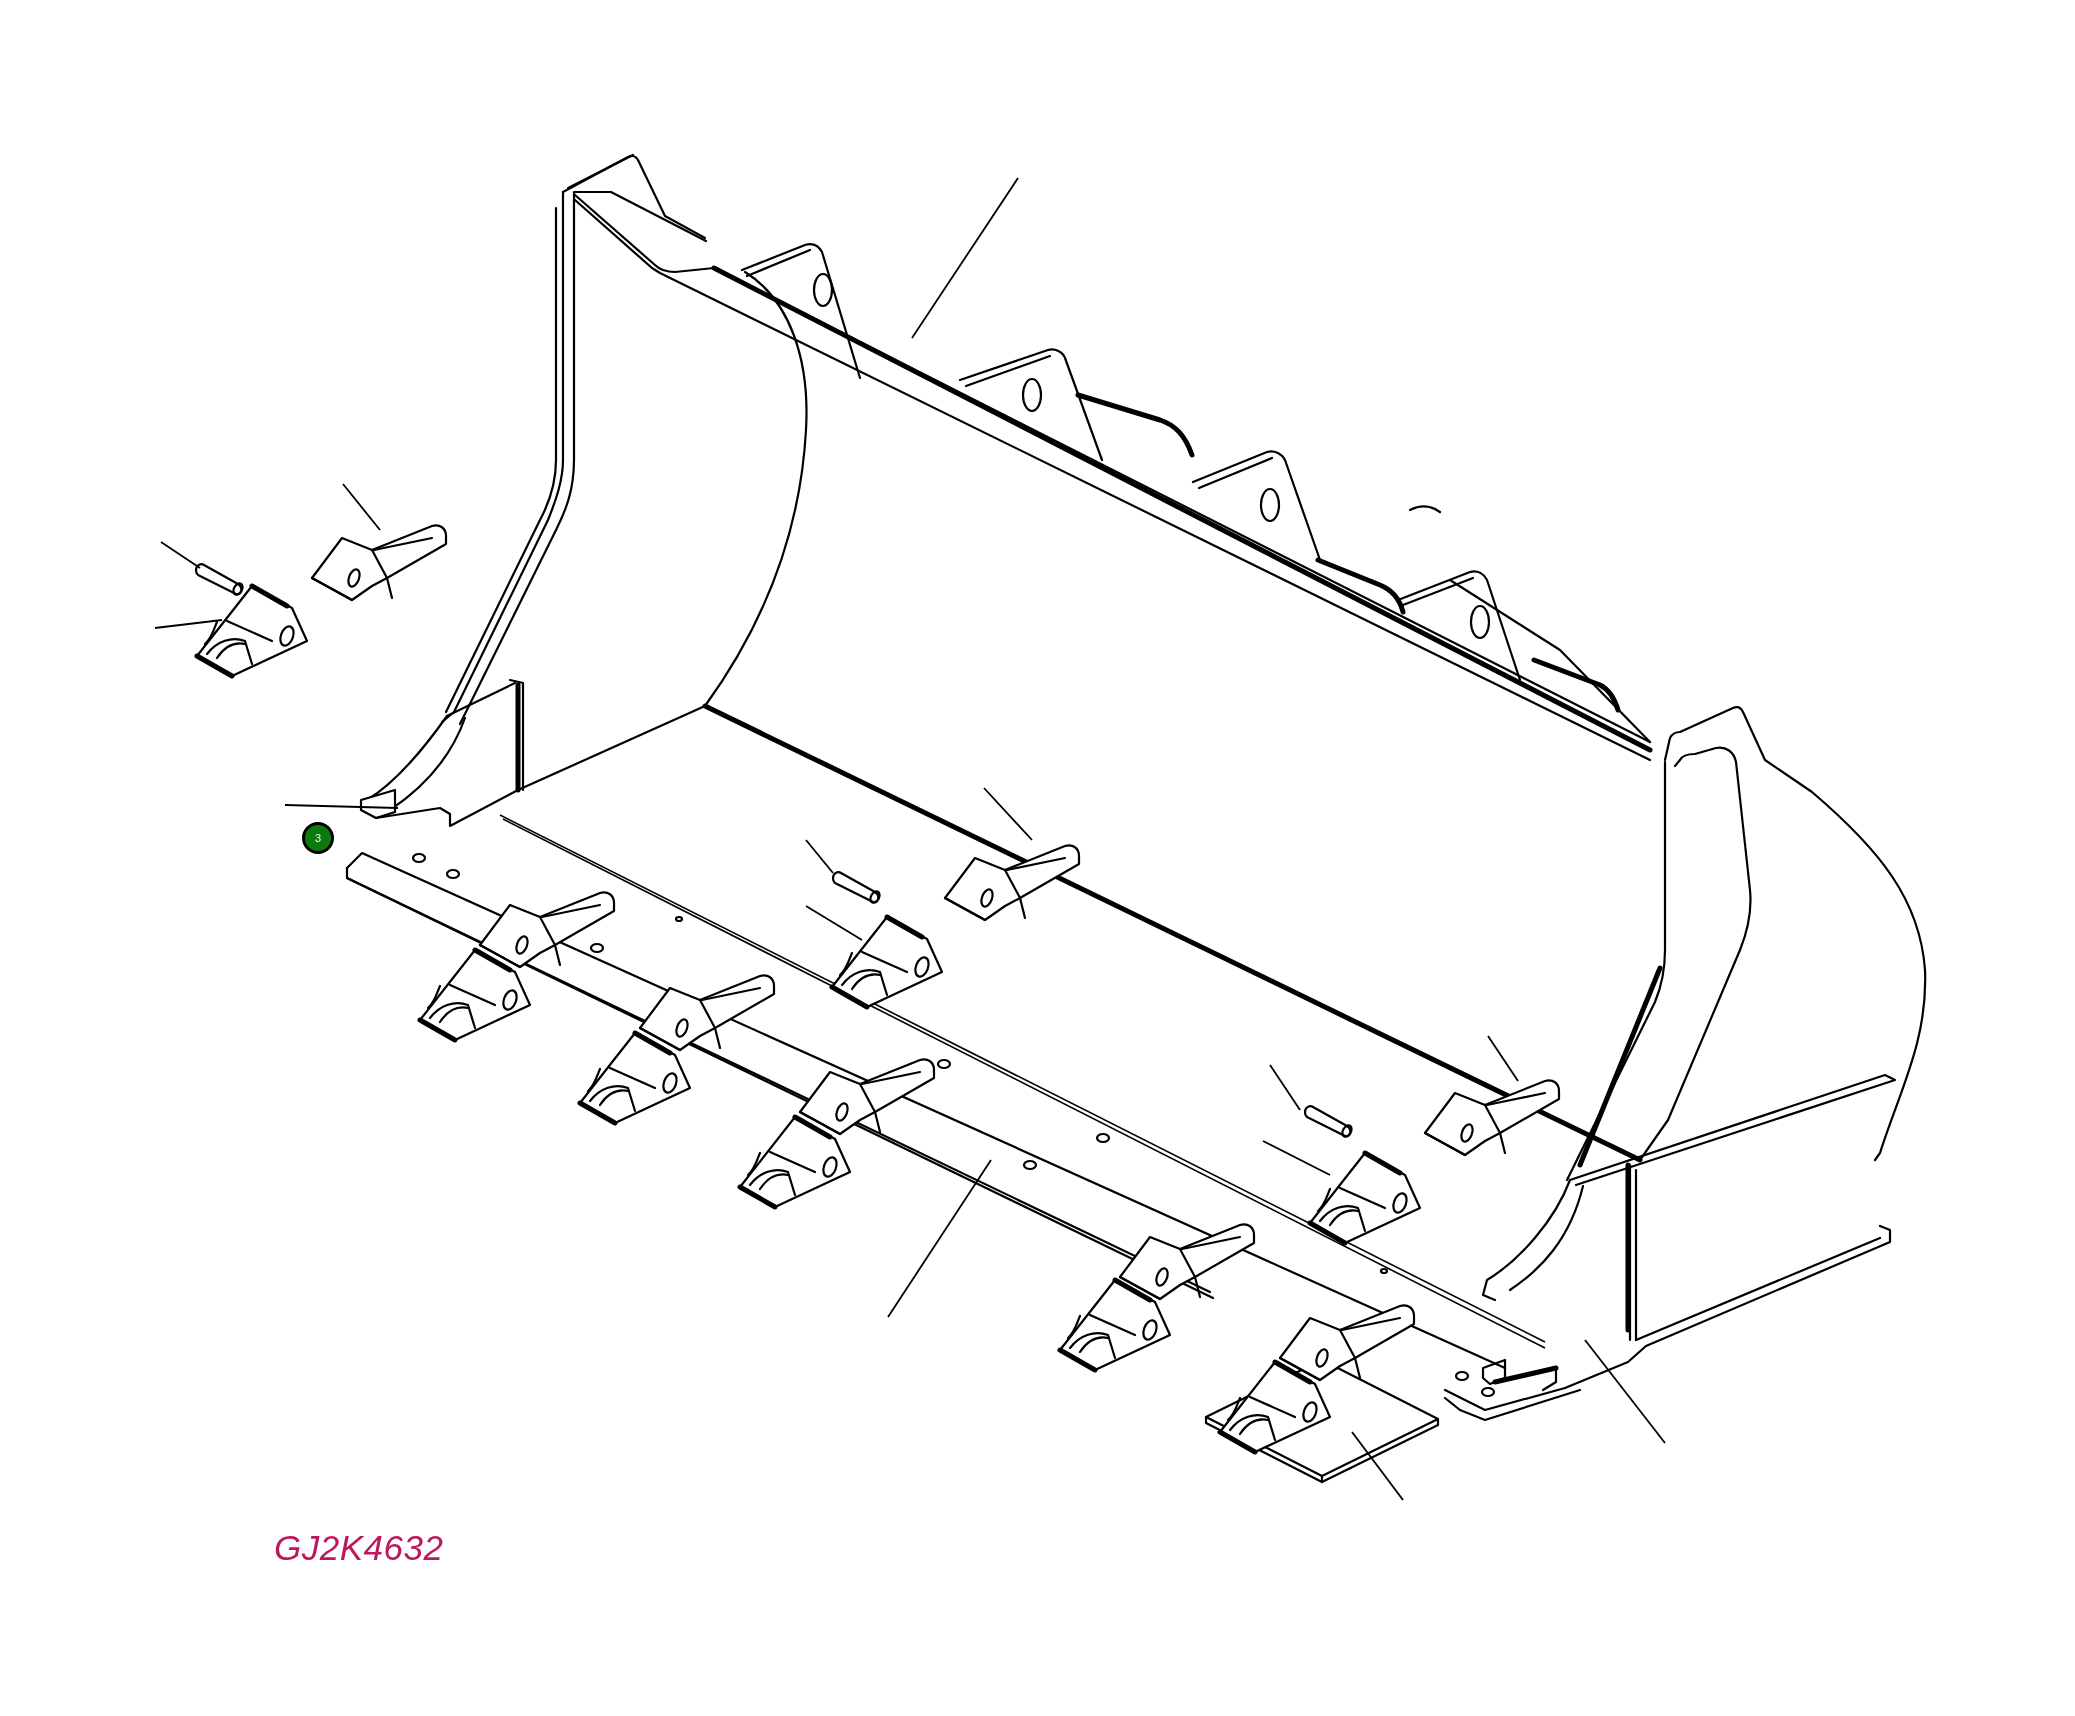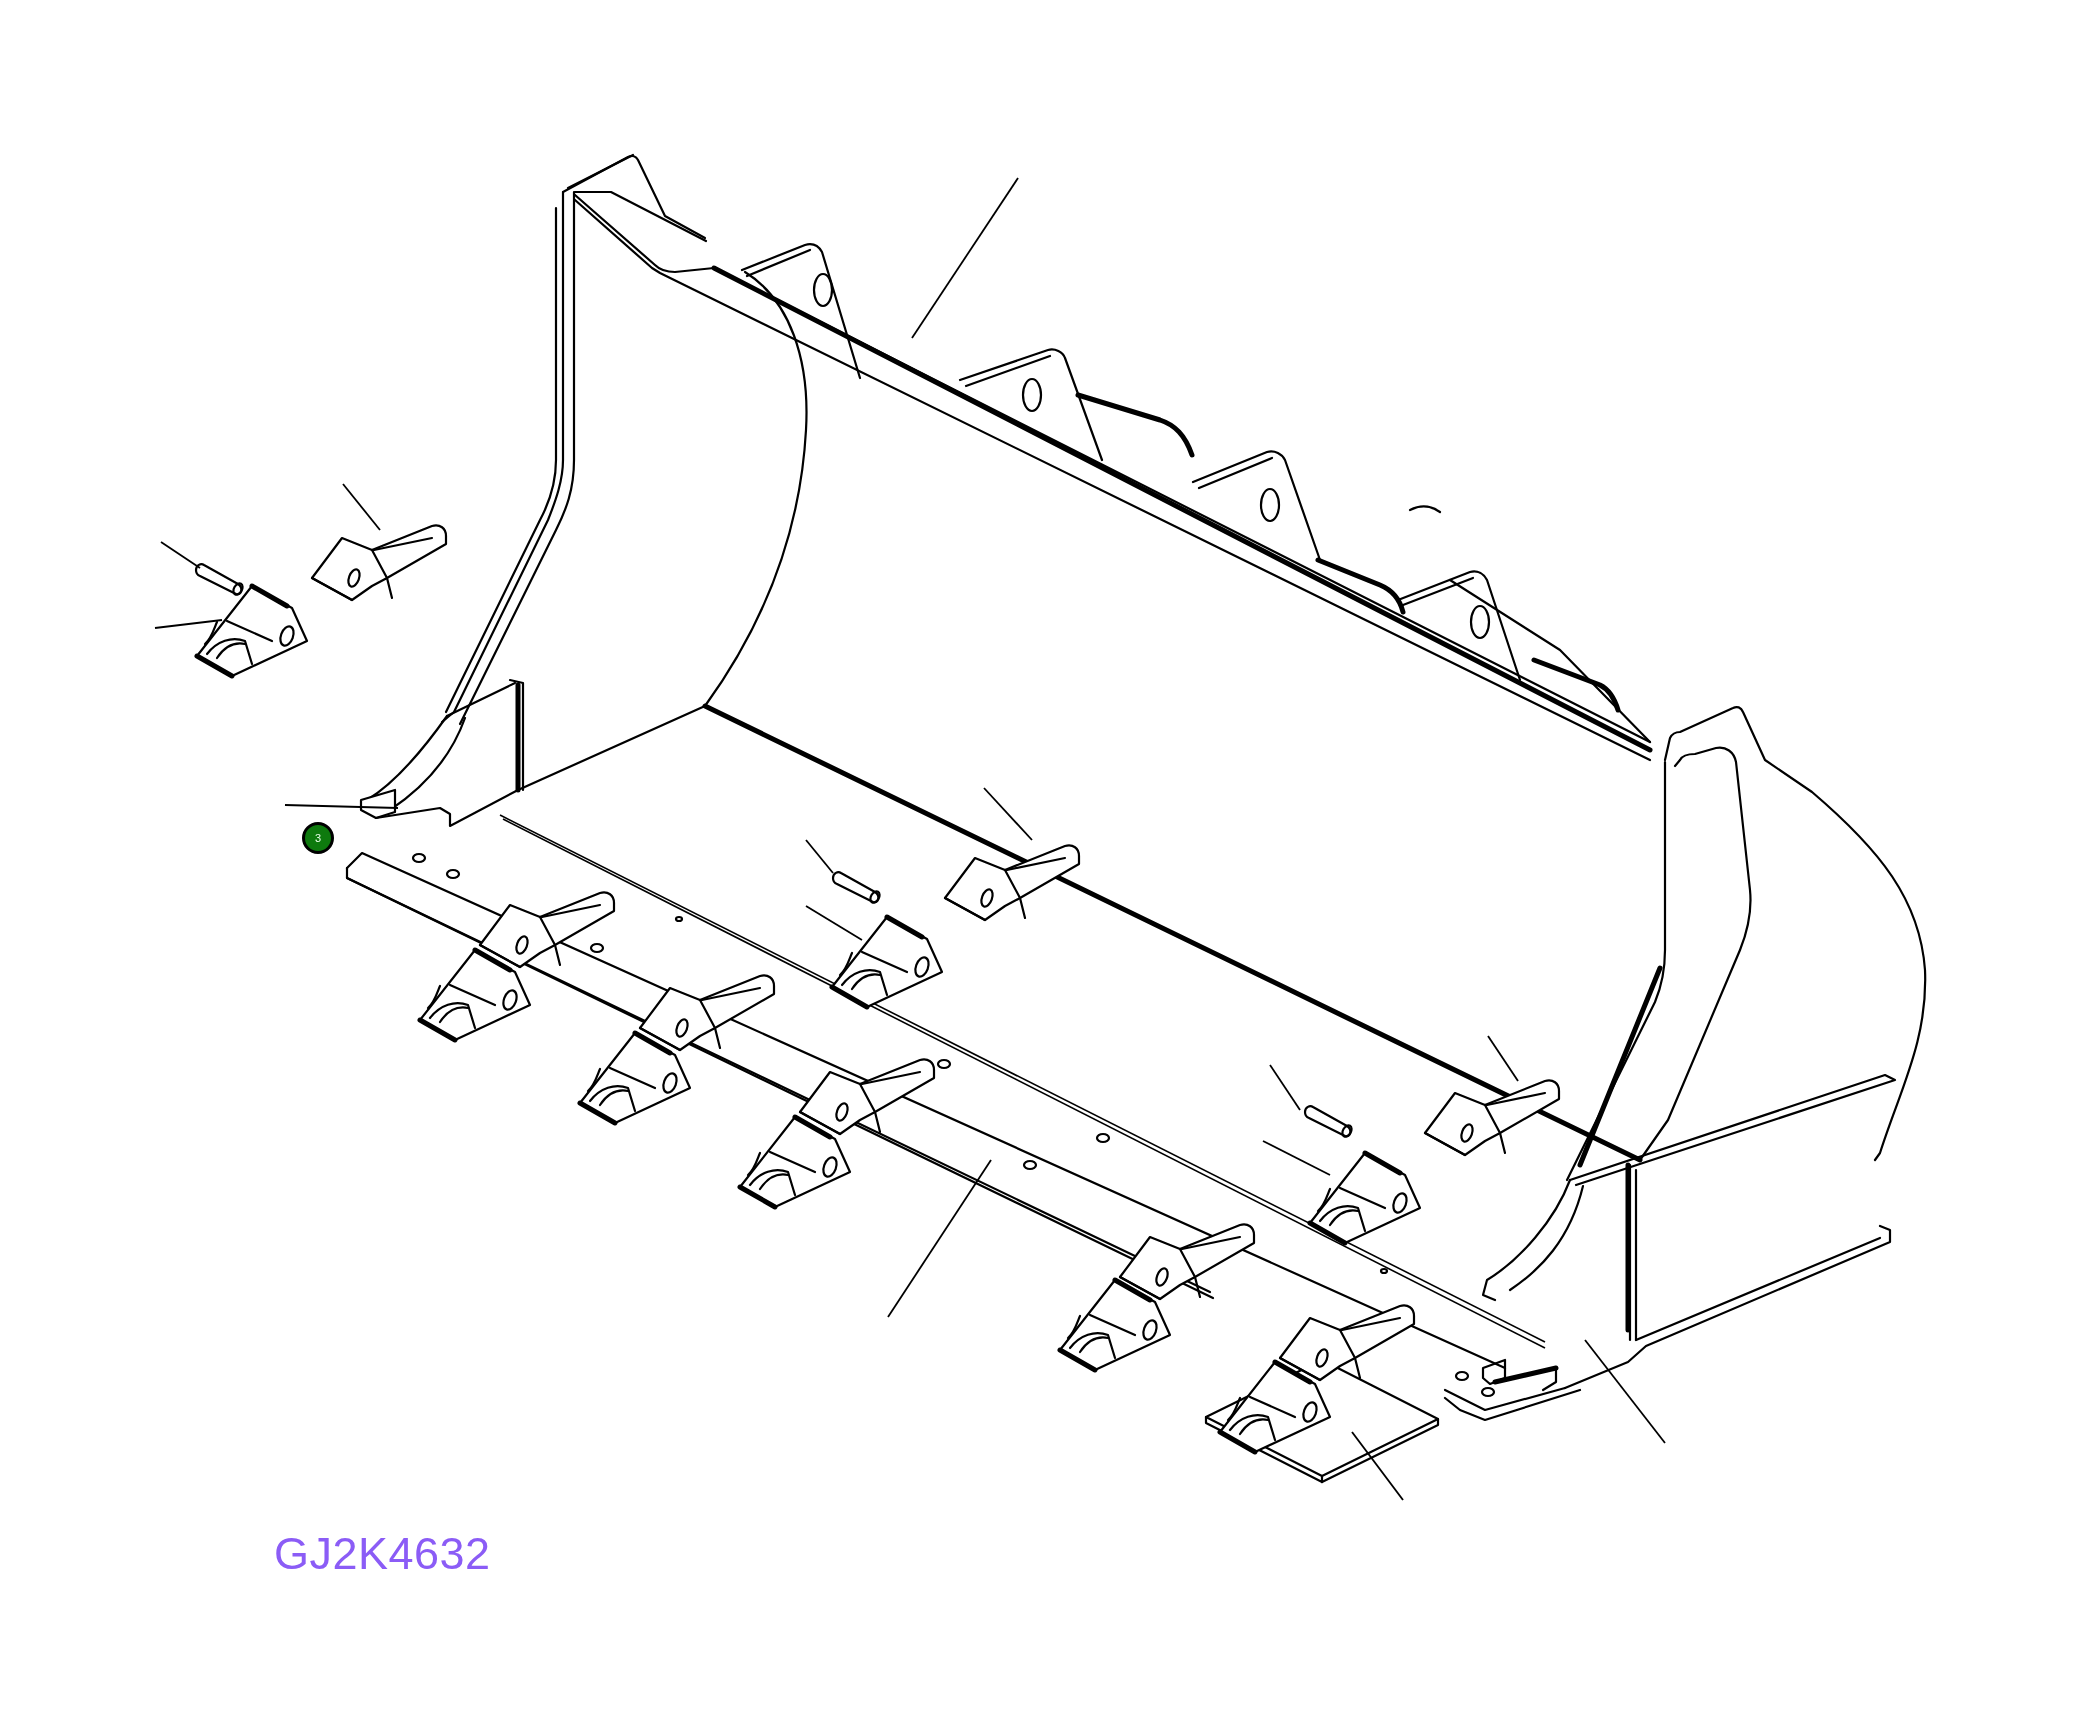--- a/index.html
+++ b/index.html
@@ -15,22 +15,23 @@
       position: absolute; left: 302px; top: 822px; width: 32px; height: 32px;
       border-radius: 50%; background: #0e7a0e; border: 3px solid #000;
       box-sizing: border-box; display: flex; align-items: center; justify-content: center;
       cursor: pointer;
     }
     .callout span {
       color: #e8ffe8; font-family: "Liberation Sans", sans-serif; font-size: 11px; line-height: 1;
     }
     .drawing-id {
       position: absolute; left: 274px; top: 1528px;
-      font-family: "Liberation Sans", sans-serif; font-size: 45px; color: #8b5cf6;
+      font-family: "Liberation Sans", sans-serif; font-size: 35px; color: #be185d;
       letter-spacing: 0.5px;
+      font-style: italic;
     }
   </style>
 </head>
 <body>
 
 <div class="canvas">
   <svg class="drawing" width="2075" height="1716" viewBox="0 0 2075 1716" xmlns="http://www.w3.org/2000/svg">
 
     <g>
 

